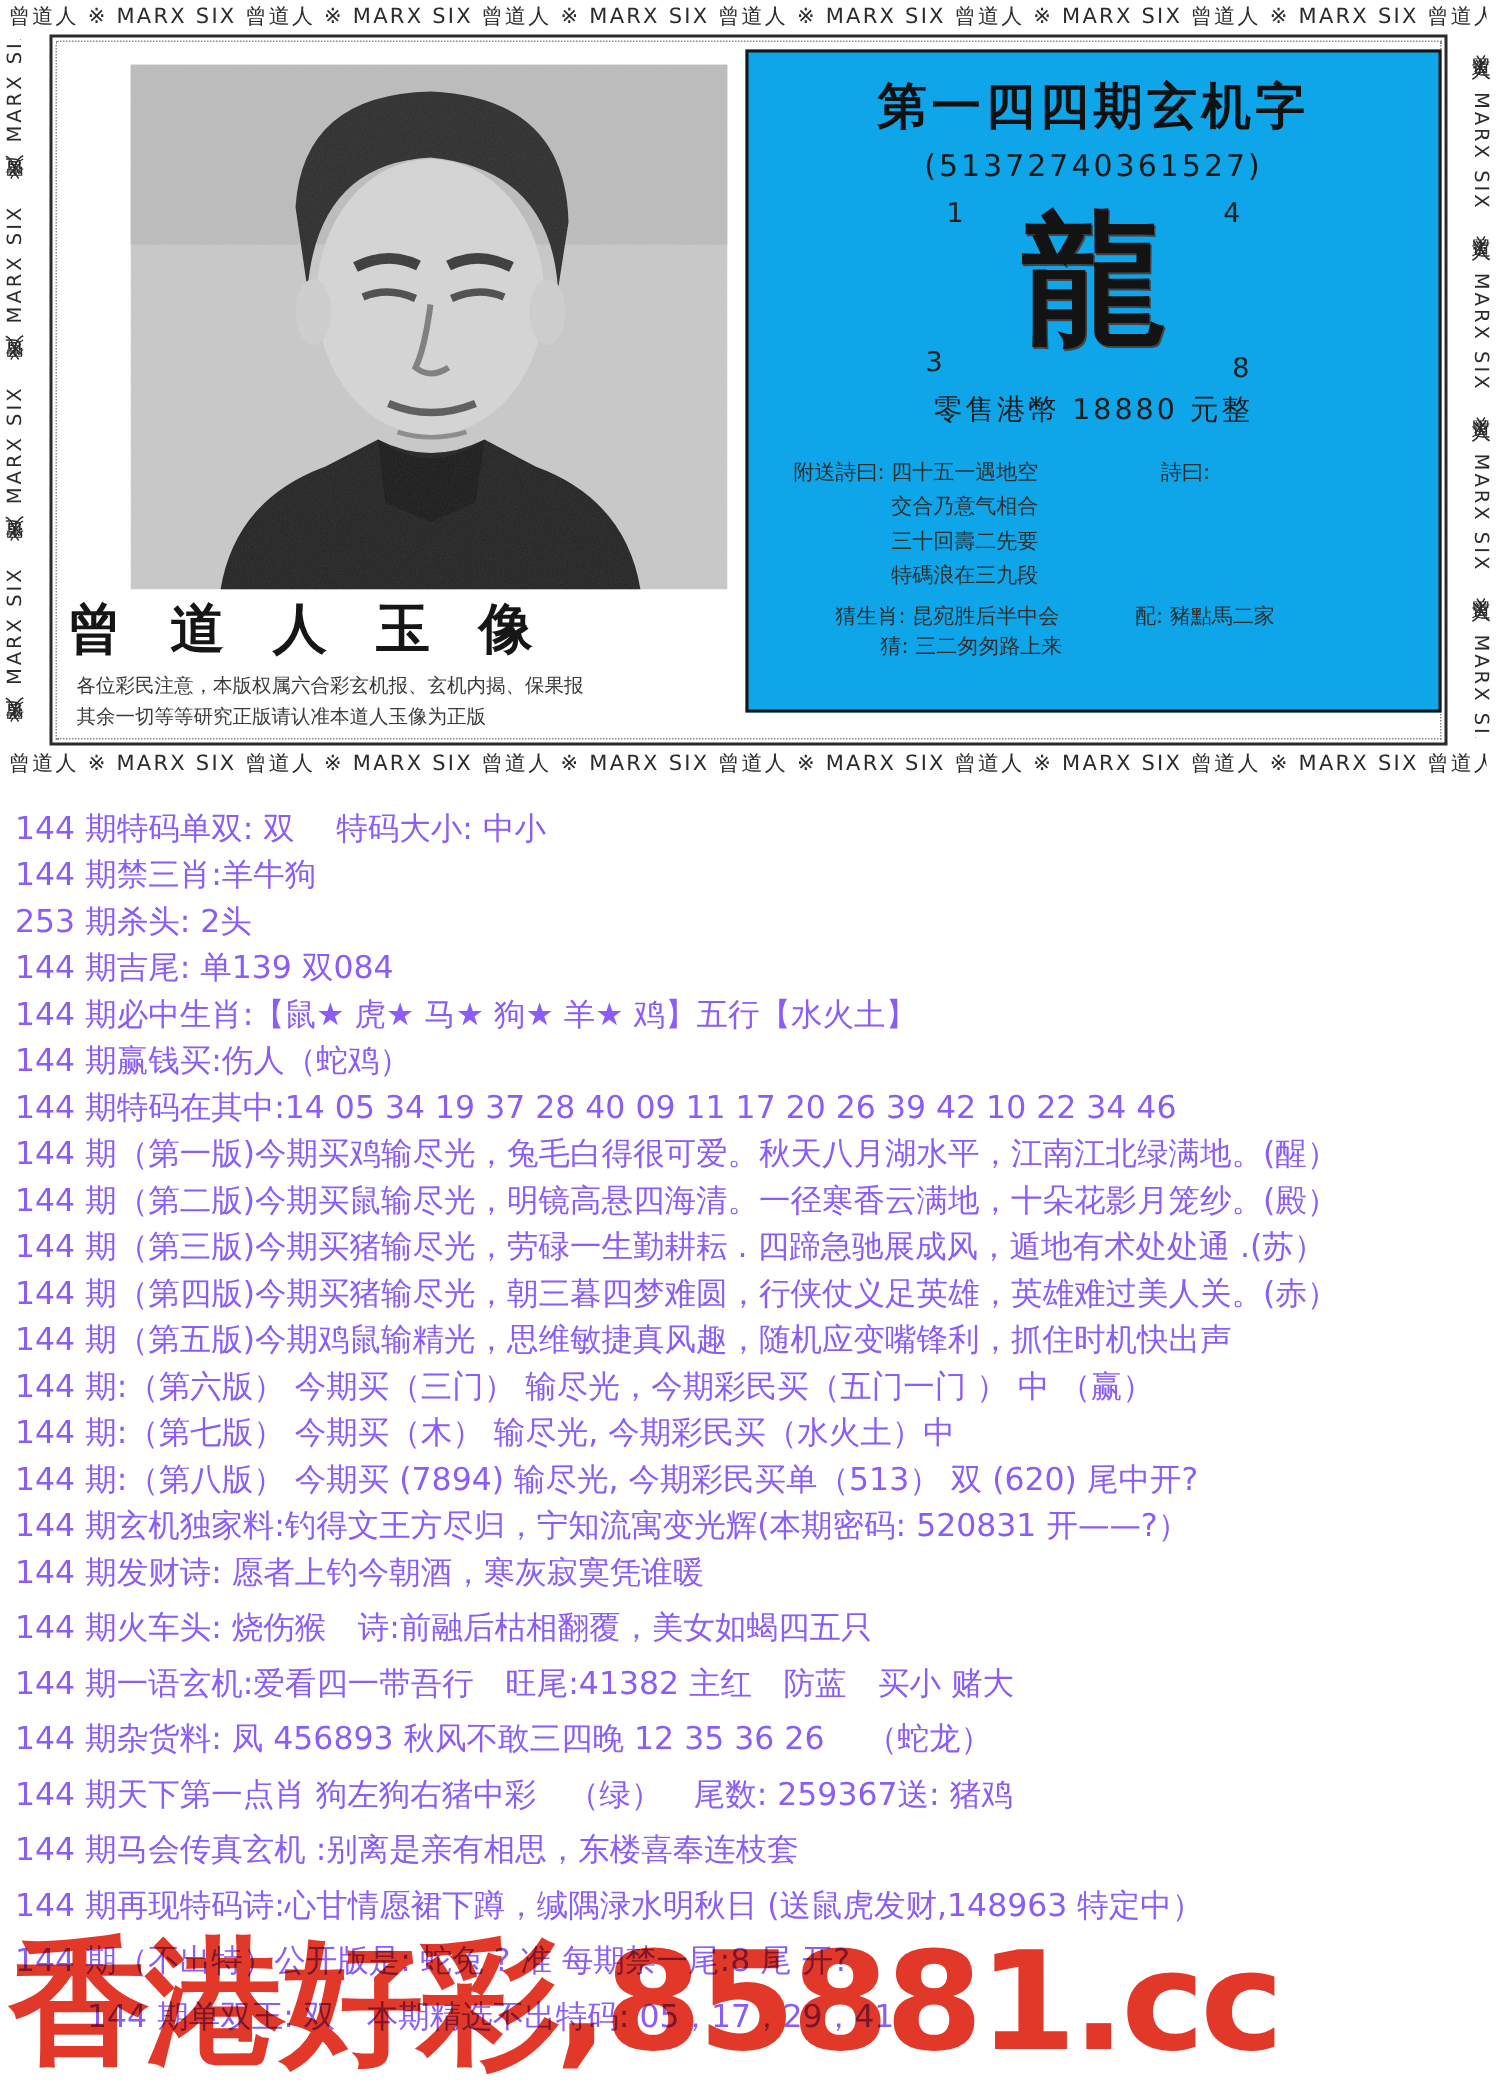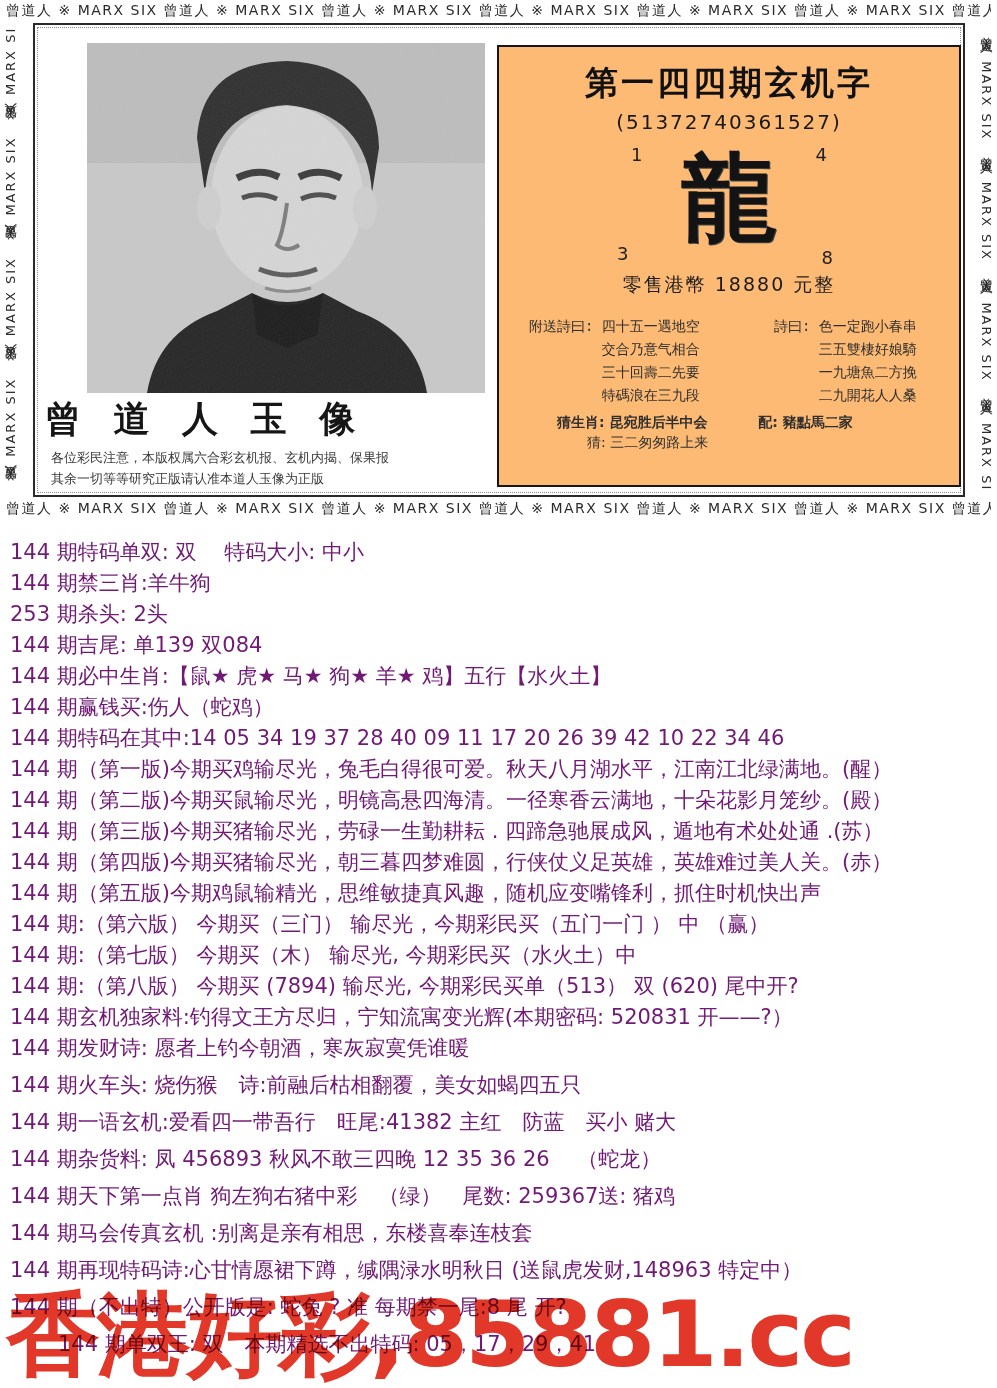--- a/index.html
+++ b/index.html
@@ -22,46 +22,46 @@
                  border:1px dotted #8a8a8a;pointer-events:none;}
 
   
   .portrait{position:absolute;left:52px;top:18px;width:398px;height:350px;}
   .portrait svg{width:100%;height:100%;display:block;}
   .caption{position:absolute;left:10px;top:370px;width:470px;text-align:left;
            font-family:"DejaVu Serif",serif;font-weight:bold;font-size:36px;letter-spacing:10px;color:#161616;}
   .notes{position:absolute;left:16px;top:422px;width:470px;font-size:13px;line-height:21px;color:#3a3a3a;}
 
   
-  .mystic-box{position:absolute;left:462px;top:20px;width:460px;height:438px;border:2px solid #161616;background:#fdba74;}
+  .mystic-box{position:absolute;left:462px;top:8px;width:460px;height:438px;border:2px solid #161616;background:#0ea5e9;}
   .box-title{margin-top:14px;text-align:center;font-size:33px;font-weight:bold;letter-spacing:3px;color:#111;}
   .box-sub{position:relative;margin:26px 20px 0 26px;height:62px;}
   .box-sub .sl{font-size:15px;color:#3c3c3c;line-height:30px;letter-spacing:2px;}
   .issue-tag{position:absolute;right:6px;top:0;font-size:16px;color:#333;letter-spacing:2px;}
   .box-code{text-align:center;font-size:20px;letter-spacing:2px;margin-top:4px;color:#181818;}
   .glyph-wrap{position:relative;width:200px;height:122px;margin:8px auto 0;}
   .glyph{position:absolute;left:50%;top:50%;transform:translate(-50%,-52%);
          font-family:"DejaVu Serif",serif;font-weight:bold;font-size:96px;color:#131313;
          text-shadow:1px 1px 0 #444;}
   .gnum{position:absolute;font-size:18px;color:#222;}
   .gnum.tl{left:2px;top:2px;} .gnum.tr{right:2px;top:2px;}
   .gnum.bl{left:-12px;bottom:0;} .gnum.br{right:-4px;bottom:-4px;}
   .box-price{text-align:center;font-size:19px;margin-top:8px;color:#1b1b1b;letter-spacing:2px;}
   .poems{display:flex;margin:18px 6px 0 30px;font-size:14px;line-height:23px;color:#2f2f2f;}
-  .poem-col{white-space:nowrap;font-family:Liberation Mono, monospace;}
+  .poem-col{white-space:nowrap;}
   .poem-col .plabel{display:inline-block;vertical-align:top;}
   .poem-col .plines{display:inline-block;vertical-align:top;}
   .poem-left{width:245px;}
-  .guess-row{margin:6px 0 0 58px;font-size:14px;color:#2f2f2f;white-space:nowrap;font-weight:bold;}
+  .guess-row{margin:6px 0 0 58px;font-size:14px;color:#2f2f2f;white-space:nowrap;}
   .guess-row .pair{margin-left:46px;}
   .guess2{margin:2px 0 0 88px;font-size:14px;color:#2f2f2f;}
 
   
   .mainlines{position:absolute;left:10px;top:538px;width:982px;z-index:1;}
-  .line{height:31px;font-size:21px;white-space:nowrap;overflow:hidden;color:#701a75;}
+  .line{height:31px;font-size:21px;white-space:nowrap;overflow:hidden;color:#8b5cf6;}
   .line:nth-child(n+17){height:37px;}
   .line:nth-child(n+25){height:30px;margin-left:48px;}
 
   
   .watermark{position:absolute;left:6px;top:1274px;z-index:6;font-size:94px;font-weight:bold;
              color:#e2382a;letter-spacing:-3px;white-space:nowrap;mix-blend-mode:multiply;
              transform:scaleY(0.97);transform-origin:left top;}
 </style>
 </head>
 <body>
@@ -130,26 +130,20 @@
           <span class="plabel">附送詩曰:</span>
           <span class="plines">
             <div>四十五一遇地空</div>
             <div>交合乃意气相合</div>
             <div>三十回壽二先要</div>
             <div>特碼浪在三九段</div>
           </span>
         </div>
         <div class="poem-col">
           <span class="plabel">詩曰:</span>
-          <span class="plines">
-            <div>色一定跑小春串</div>
-            <div>三五雙棲好娘騎</div>
-            <div>一九塘魚二方挽</div>
-            <div>二九開花人人桑</div>
-          </span>
         </div>
       </div>
       <div class="guess-row">
         <span>猜生肖: 昆宛胜后半中会</span>
         <span class="pair">配: 豬點馬二家</span>
       </div>
       <div class="guess2">猜: 三二匆匆路上来</div>
     </div>
   </div>
 

